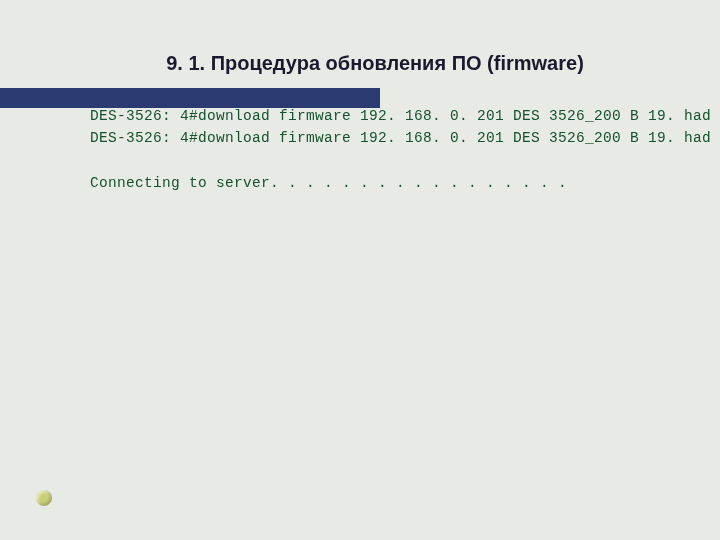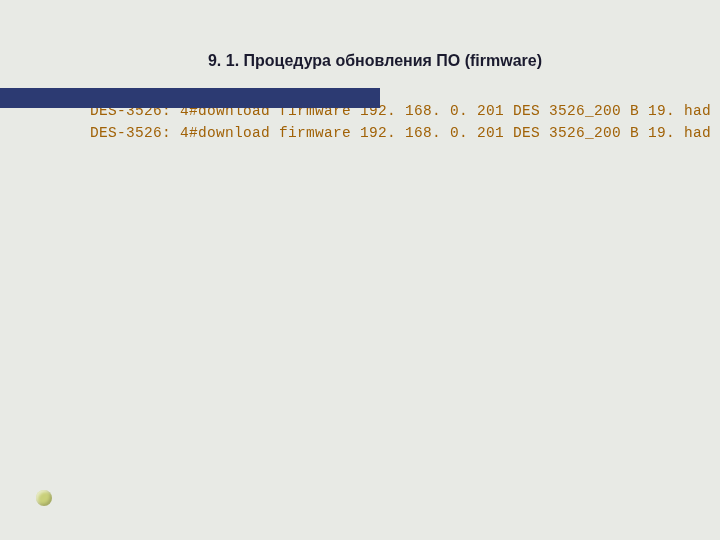--- a/index.html
+++ b/index.html
@@ -19,21 +19,21 @@
       width: 100%;
       height: 100%;
       padding: 50px 60px 40px 90px;
       position: relative;
     }
     .header-block {
       position: relative;
       margin-bottom: 28px;
     }
     .title {
-      font-size: 16px;
+      font-size: 20px;
       font-weight: bold;
       color: #1a1a2e;
       text-align: center;
       line-height: 1.35;
       font-family: Verdana, Arial, sans-serif;
       position: relative;
       z-index: 2;
     }
     .underline-bar {
       position: absolute;
@@ -41,21 +41,21 @@
       right: 280px;
       top: 38px;
       height: 20px;
       background: #2c3a72;
       z-index: 1;
     }
     .content {
       margin-top: 18px;
       font-family: "Courier New", Courier, monospace;
       font-size: 14.5px;
-      color: #a16207;
+      color: #14532d;
       line-height: 1.55;
       letter-spacing: 0.3px;
     }
     .content .line {
       white-space: pre;
     }
     .blank {
       height: 22px;
     }
     .bullet-dot {
@@ -78,17 +78,18 @@
     <div class="underline-bar"></div>
     <h1 class="title">
       <span>9. 1. Процедура обновления ПО (firmware)</span><br>
     </h1>
   </div>
 
   <div class="content">
     <div class="line">DES-3526: 4#download firmware 192. 168. 0. 201 DES 3526_200 B 19. had</div>
     <div class="line">DES-3526: 4#download firmware 192. 168. 0. 201 DES 3526_200 B 19. had</div>
     <div class="blank"></div>
+    <div class="line">Connecting to server. . . . . . . . . . . . . . . . .</div>
   </div>
 
   <div class="bullet-dot"></div>
 
 </div>
 
 </body></html>

